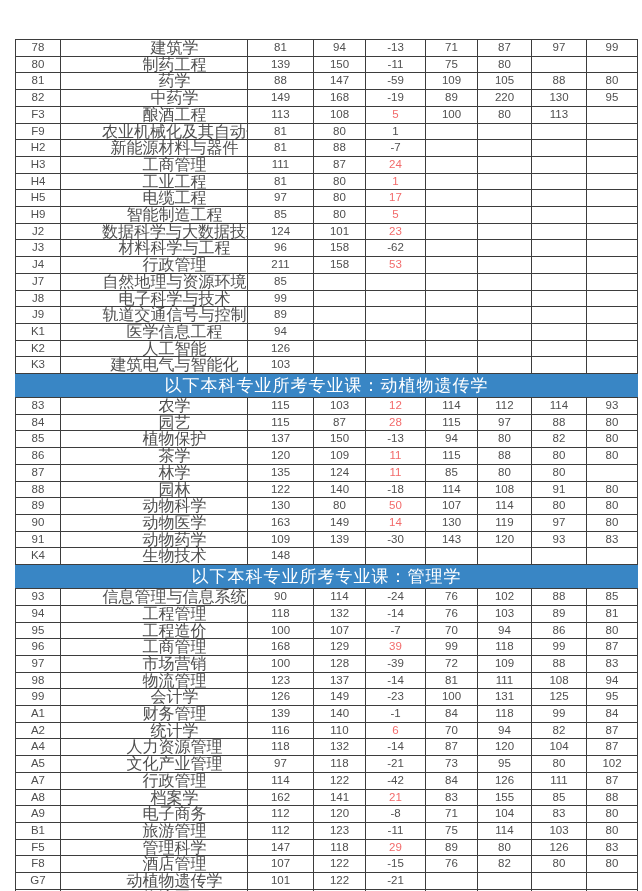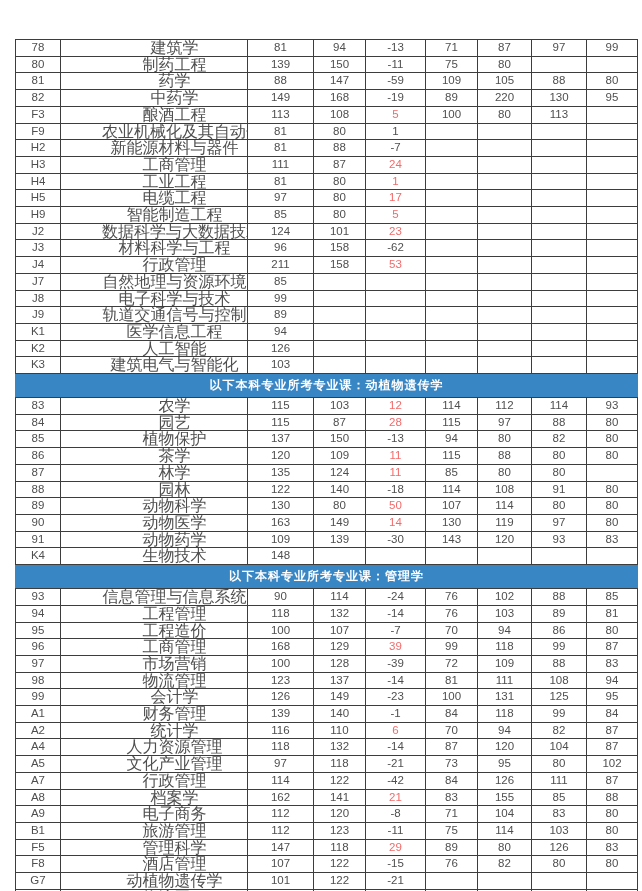--- a/index.html
+++ b/index.html
@@ -33,22 +33,22 @@
     white-space: nowrap;
     overflow: hidden;
   }
   table.scores td.major {
     font-size: 16px;
     padding-left: 41px;
   }
   table.scores tr.section-header td {
     background: var(--header-bg, #3986c5);
     color: var(--header-text, #ffffff);
-    font-weight: bold;
-    font-size: 12px;
+    font-weight: normal;
+    font-size: 17px;
     height: 23px;
     line-height: 23px;
     letter-spacing: 1px;
     border-left: 1px solid var(--header-bg, #3986c5);
     border-right: 1px solid var(--header-bg, #3986c5);
   }
   table.scores td.red {
     color: var(--red-value, #f26b6b);
   }
 </style>

